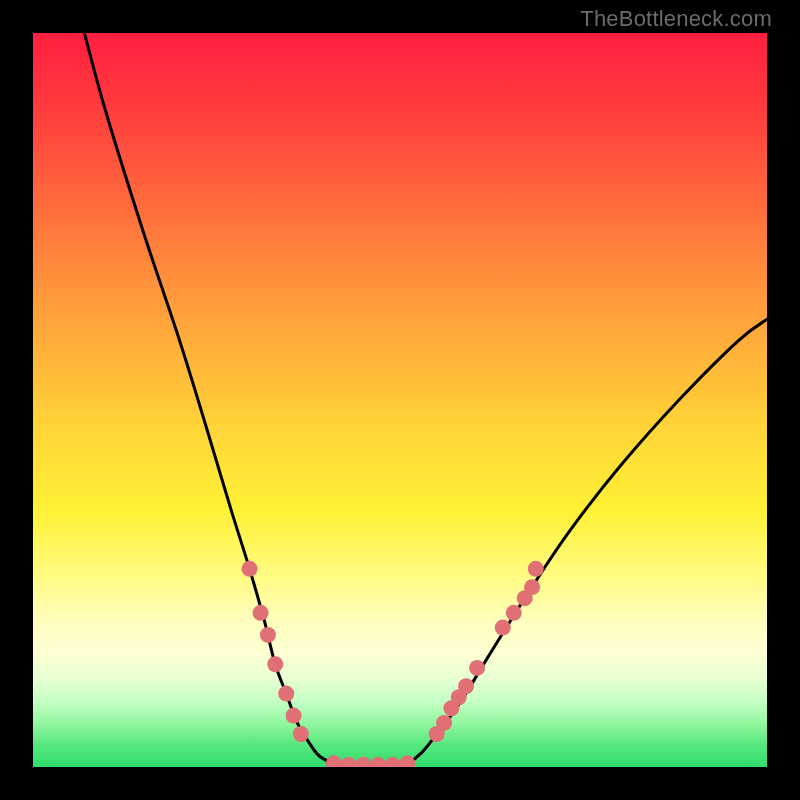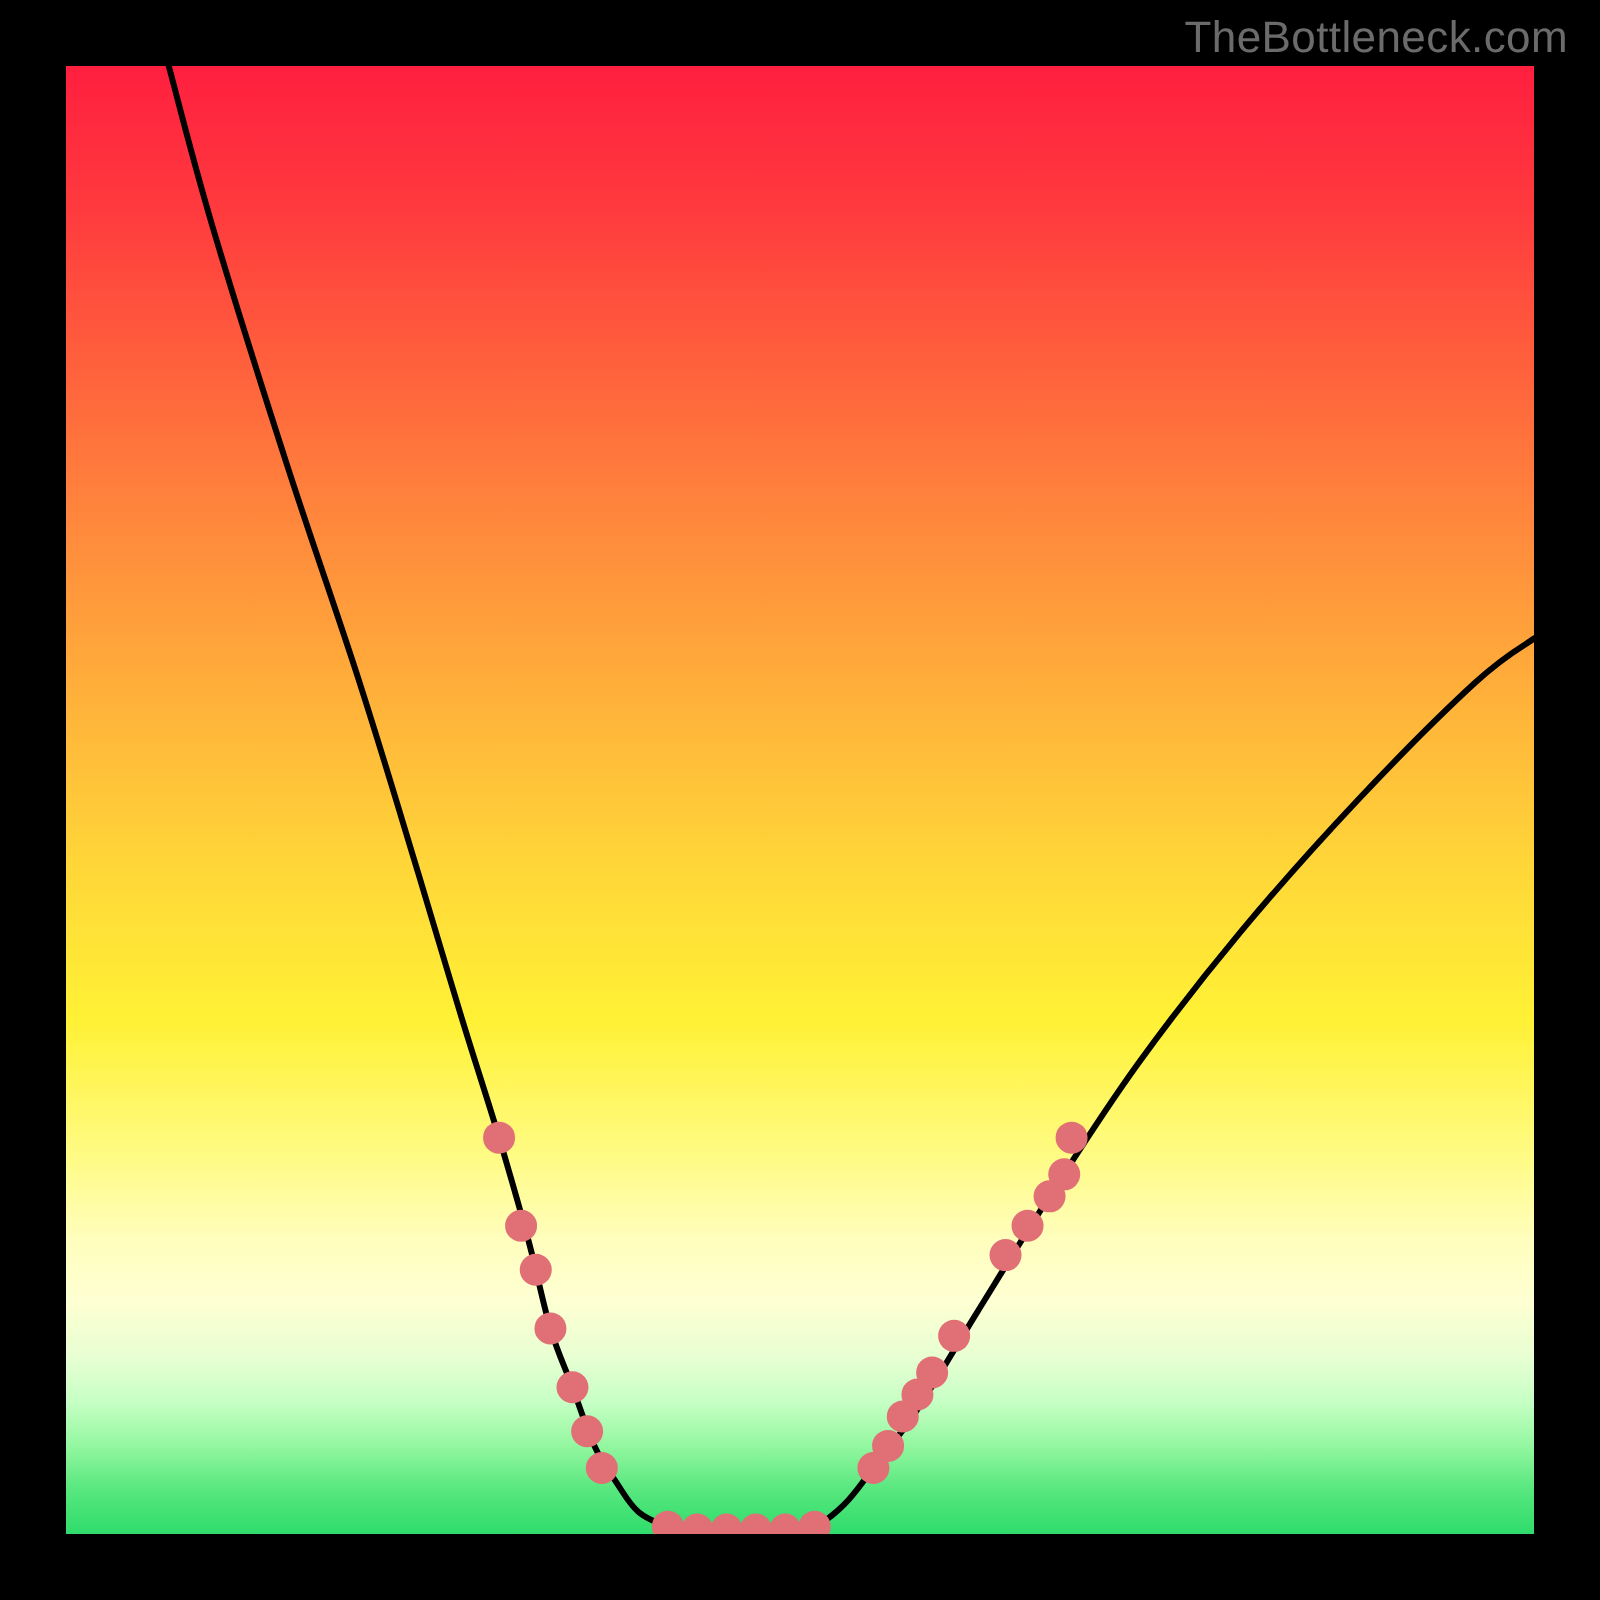--- a/index.html
+++ b/index.html
@@ -37,21 +37,21 @@
       #feffd2 84%,
       #e7ffd2 88%,
       #c6ffc4 91%,
       #93f7a0 94%,
       #57e77e 97%,
       #2fdc6b 100%);
   }
   .watermark {
     position: absolute;
     top: 6px;
-    right: 16px;
+    right: 28px;
     font-family: Arial, Helvetica, sans-serif;
     font-size: 22px;
     color: #6b6b6b;
     letter-spacing: 0.2px;
     z-index: 3;
   }
   svg.curve {
     position: absolute;
     top: 0;
     left: 0;

